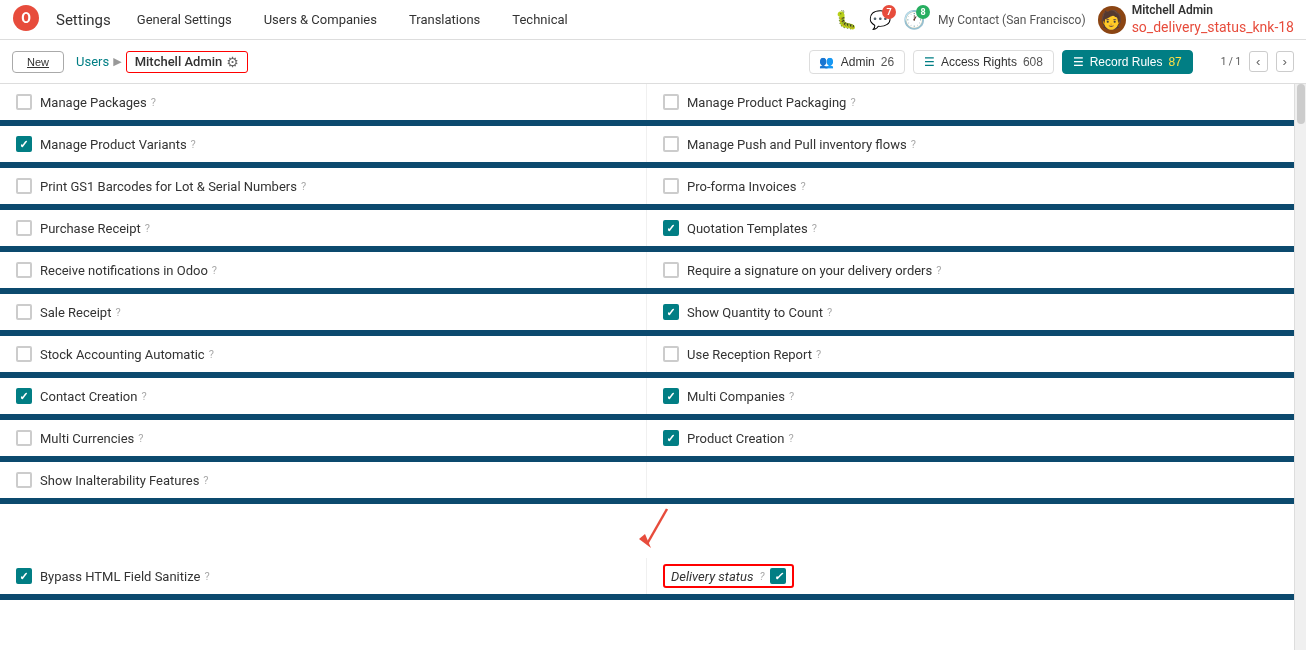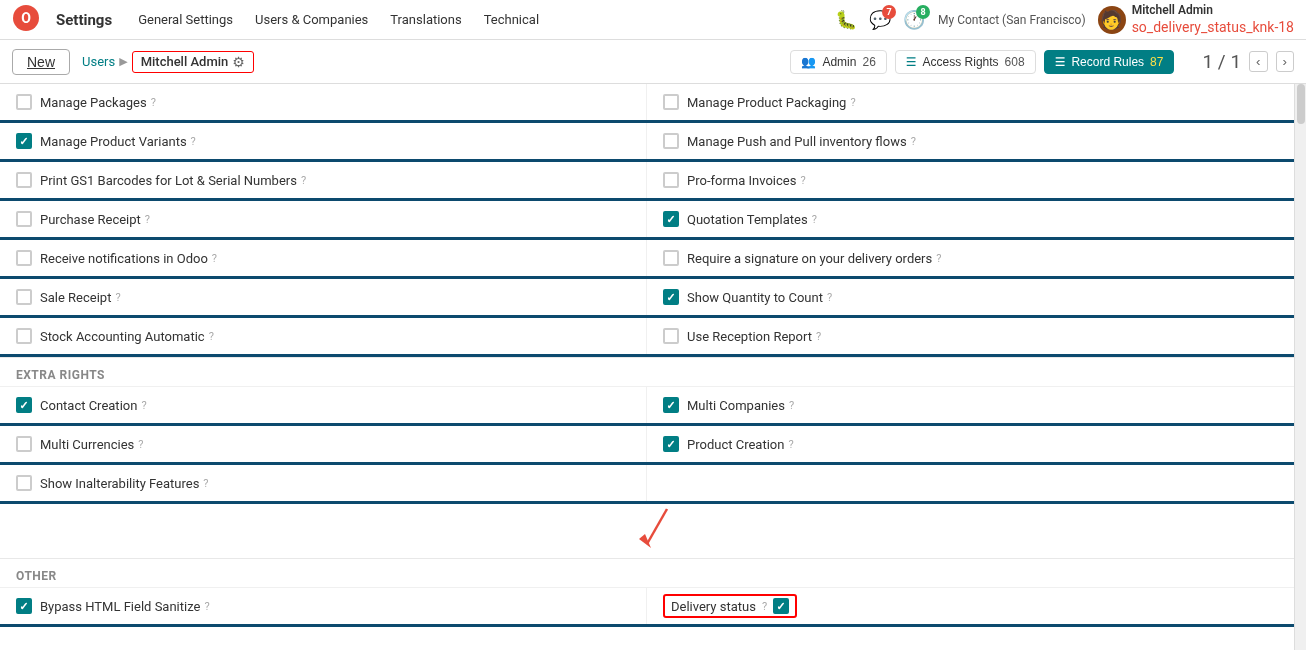--- a/index.html
+++ b/index.html
@@ -3,21 +3,21 @@
   <meta charset="utf-8">
   <style>
     * { box-sizing: border-box; margin: 0; padding: 0; }
     body { font-family: -apple-system, BlinkMacSystemFont, 'Segoe UI', Roboto, sans-serif; font-size: 13px; color: #333; background: #f5f5f5; overflow: hidden; }
 
     
     .topnav {
       display: flex; align-items: center; background: #fff; border-bottom: 1px solid #ddd;
       padding: 0 12px; height: 40px; gap: 16px;
     }
-    .topnav-menu { display: flex; gap: 2px; }
+    .topnav-menu { display: flex; gap: 12px; }
     .topnav-menu a {
       padding: 4px 10px; color: #333; text-decoration: none; font-size: 13px;
       border-radius: 4px; cursor: pointer;
     }
     .topnav-right { margin-left: auto; display: flex; align-items: center; gap: 12px; }
     .topnav-icon { width: 22px; height: 22px; display: flex; align-items: center; justify-content: center; cursor: pointer; position: relative; }
     .badge {
       position: absolute; top: -4px; right: -4px; background: #e74c3c; color: white;
       border-radius: 50%; width: 14px; height: 14px; font-size: 9px;
       display: flex; align-items: center; justify-content: center; font-weight: bold;
@@ -30,49 +30,49 @@
     .user-name { font-weight: 600; color: #333; }
     .user-status { color: #e74c3c; font-size: 11px; }
 
     
     .subheader {
       display: flex; align-items: center; background: #fff; border-bottom: 1px solid #ddd;
       padding: 6px 12px; height: 44px; gap: 12px;
     }
     .btn-new {
       border: 1px solid #aaa; background: #fff; color: #333; padding: 4px 14px;
-      border-radius: 4px; cursor: pointer; font-size: 14px; font-weight: 500; text-decoration: underline;
+      border-radius: 4px; cursor: pointer; font-size: 11px; font-weight: 500; text-decoration: underline;
     }
     .breadcrumb { display: flex; align-items: center; gap: 4px; }
     .breadcrumb-link { color: #017e84; font-size: 13px; cursor: pointer; text-decoration: none; }
     .breadcrumb-sep { color: #999; font-size: 11px; }
     .breadcrumb-current { display: flex; align-items: center; gap: 4px; font-size: 13px; color: #333; font-weight: 500; border: 1px solid red; padding: 2px 8px; border-radius: 3px; }
     .gear-icon { color: #666; cursor: pointer; font-size: 14px; }
 
     .subheader-center { margin-left: auto; display: flex; align-items: center; gap: 8px; }
     .stat-btn {
       display: flex; align-items: center; gap: 6px; padding: 4px 10px;
       border: 1px solid #ddd; border-radius: 4px; background: #fff; cursor: pointer;
       font-size: 12px; color: #333;
     }
     .stat-btn .count { color: #555; text-align: center; }
     .stat-btn-active { background: #017e84; color: white; border-color: #017e84; }
     .stat-btn-active .count { color: #fde047; }
 
     .subheader-right { display: flex; align-items: center; gap: 8px; margin-left: 16px; }
-    .pagination { font-size: 19px; color: #555; }
+    .pagination { font-size: 10px; color: #555; }
     .nav-arrow { padding: 2px 6px; border: 1px solid #ccc; border-radius: 3px; cursor: pointer; background: #fff; color: #666; }
 
     
     .main { background: #fff; height: calc(650px - 40px - 44px); overflow-y: auto; display: flex; }
     .content { flex: 1; padding: 0; }
 
     
     .field-row {
-      display: grid; grid-template-columns: 1fr 1fr; border-bottom: 3px solid #0c4a6e;
+      display: grid; grid-template-columns: 1fr 1fr; border-bottom: 6px solid #0c4a6e;
       padding: 0;
     }
     .field-cell {
       display: flex; align-items: center; padding: 6px 16px; gap: 8px; min-height: 36px;
     }
     .field-cell:first-child { border-right: 1px solid #f0f0f0; }
     .field-label { flex: 1; color: #333; font-size: 13px; display: flex; align-items: center; gap: 4px; }
     .help-icon { color: #aaa; font-size: 11px; cursor: pointer; }
     .cb-checked {
       width: 16px; height: 16px; border: 2px solid #017e84; border-radius: 2px;
@@ -89,21 +89,21 @@
     .section-header {
       padding: 10px 16px 4px; font-size: 12px; font-weight: 700; color: #888;
       text-transform: uppercase; letter-spacing: 0.5px; background: #fff;
       border-top: 1px solid #e8e8e8; border-bottom: 1px solid #f0f0f0;
     }
     .annotation-text { color: #e74c3c; font-size: 14px; font-weight: 500; }
 
     
     .delivery-highlight {
       border: 2px solid red; border-radius: 3px; padding: 2px 6px;
-      display: inline-flex; align-items: center; gap: 6px;
+      display: inline-flex; align-items: center; gap: 6px; font-style: italic;
     }
 
     
     .main::-webkit-scrollbar { width: 8px; }
     .main::-webkit-scrollbar-track { background: #f0f0f0; }
     .main::-webkit-scrollbar-thumb { background: #ccc; border-radius: 4px; }
 
     .scrollbar-col { width: 12px; background: #f0f0f0; border-left: 1px solid #ddd; flex-shrink: 0; position: relative; }
     .scrollbar-thumb { width: 8px; margin: 0 auto; background: #ccc; border-radius: 4px; height: 40px; position: absolute; top: 0; left: 2px; }
   </style>
@@ -111,21 +111,21 @@
 <body>
 
 <div class="topnav">
 
   <div style="cursor:pointer;">
     <svg width="28" height="28" viewBox="0 0 28 28">
       <circle cx="14" cy="14" r="13" fill="#e74c3c"></circle>
       <text x="14" y="19" text-anchor="middle" fill="white" font-size="14" font-weight="bold">O</text>
     </svg>
   </div>
-  <span style="font-size:15px;font-weight:700;color:#333;">Settings</span>
+  <span style="font-size:15px;font-weight:400;color:#333;">Settings</span>
   <nav class="topnav-menu">
     <a>General Settings</a>
     <a>Users &amp; Companies</a>
     <a>Translations</a>
     <a>Technical</a>
   </nav>
   <div class="topnav-right">
     <div class="topnav-icon">
       <span style="font-size:18px;">🐛</span>
     </div>
@@ -256,23 +256,20 @@
             <div class="cb-unchecked"></div>
             <span class="field-label">Stock Accounting Automatic <span class="help-icon">?</span></span>
           </div>
           <div class="field-cell">
             <div class="cb-unchecked"></div>
             <span class="field-label">Use Reception Report <span class="help-icon">?</span></span>
           </div>
         </div>
       </div>
 
-    <div class="section-header">
-      <span>Extra Rights</span>
-    </div>
     <div id="extra-rows-container">
         <div class="field-row">
           <div class="field-cell">
             <div class="cb-checked"></div>
             <span class="field-label">Contact Creation <span class="help-icon">?</span></span>
           </div>
           <div class="field-cell">
             <div class="cb-checked"></div>
             <span class="field-label">Multi Companies <span class="help-icon">?</span></span>
           </div>
@@ -294,23 +291,20 @@
           </div>
         </div>
         <div style="display: flex; justify-content: center; padding: 0px 0px 4px;">
         <svg width="80" height="50" viewBox="0 0 80 50">
           <line x1="60" y1="5" x2="40" y2="40" stroke="#e74c3c" stroke-width="2.5"></line>
           <polygon points="32,35 44,44 38,30" fill="#e74c3c"></polygon>
         </svg>
       </div>
       </div>
 
-    <div class="section-header">
-      <span>Other</span>
-    </div>
     <div id="other-rows-container">
         <div class="field-row">
           <div class="field-cell">
             <div class="cb-checked"></div>
             <span class="field-label">Bypass HTML Field Sanitize <span class="help-icon">?</span></span>
           </div>
           <div class="field-cell">
             <div class="delivery-highlight">Delivery status <span class="help-icon">?</span><div class="cb-checked"></div></div>
           </div>
         </div>

